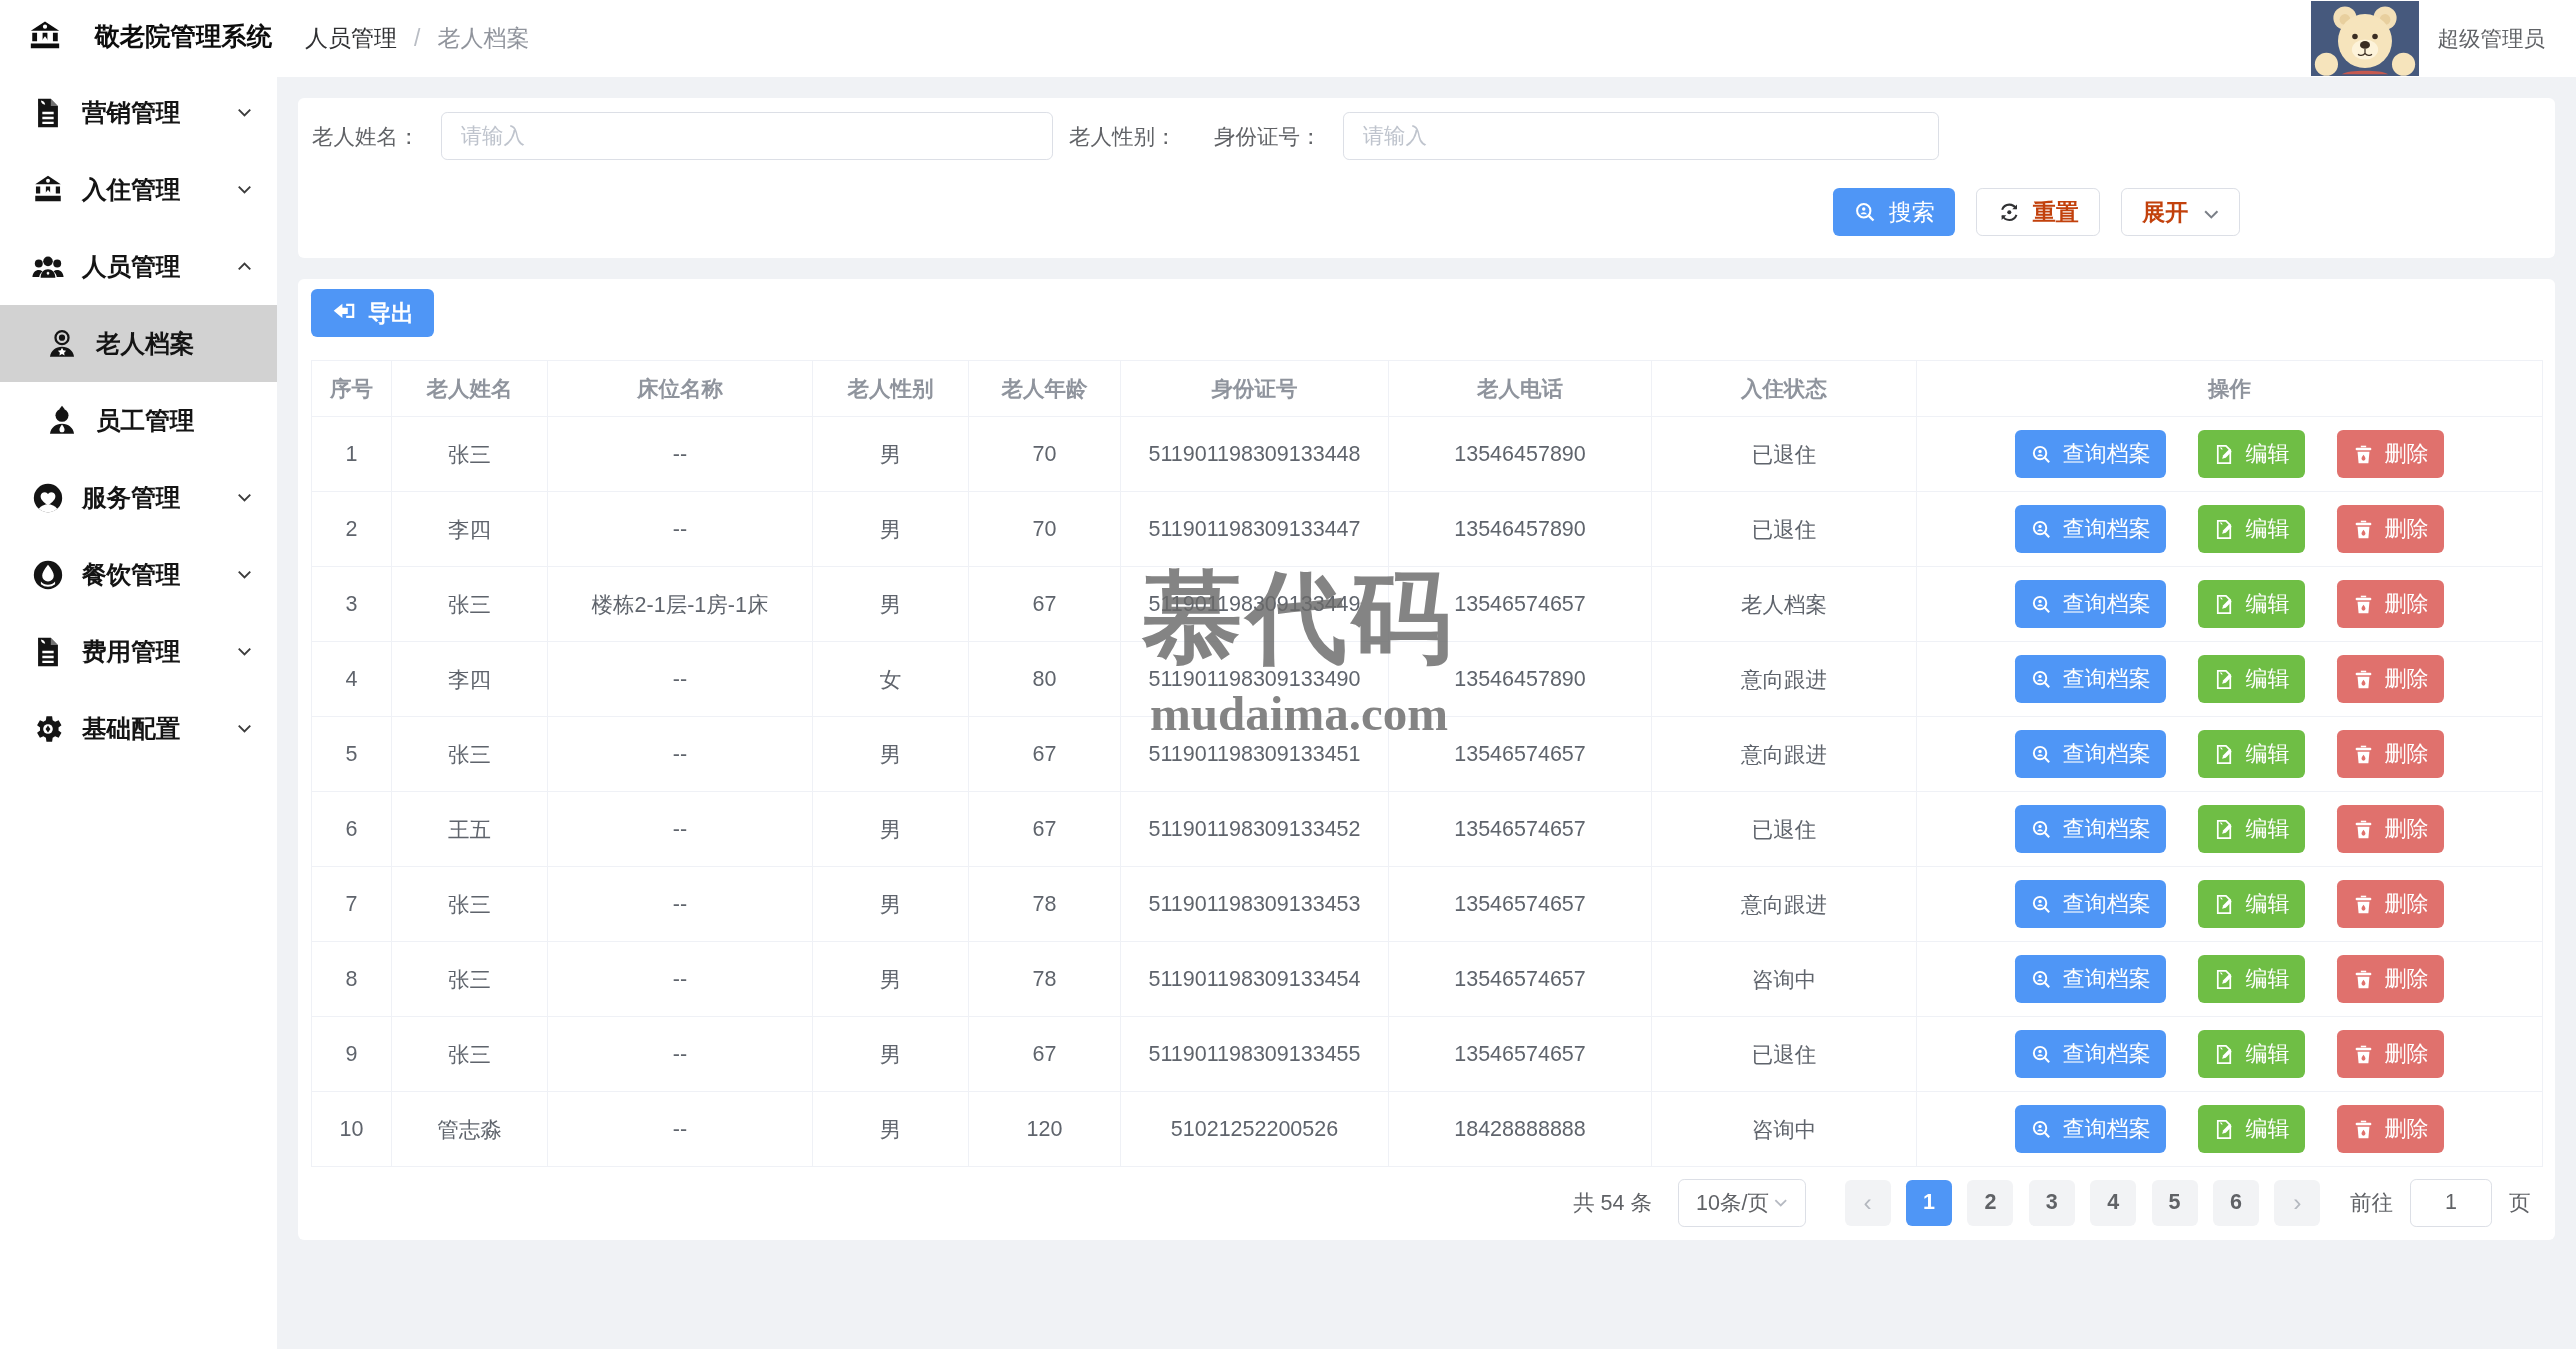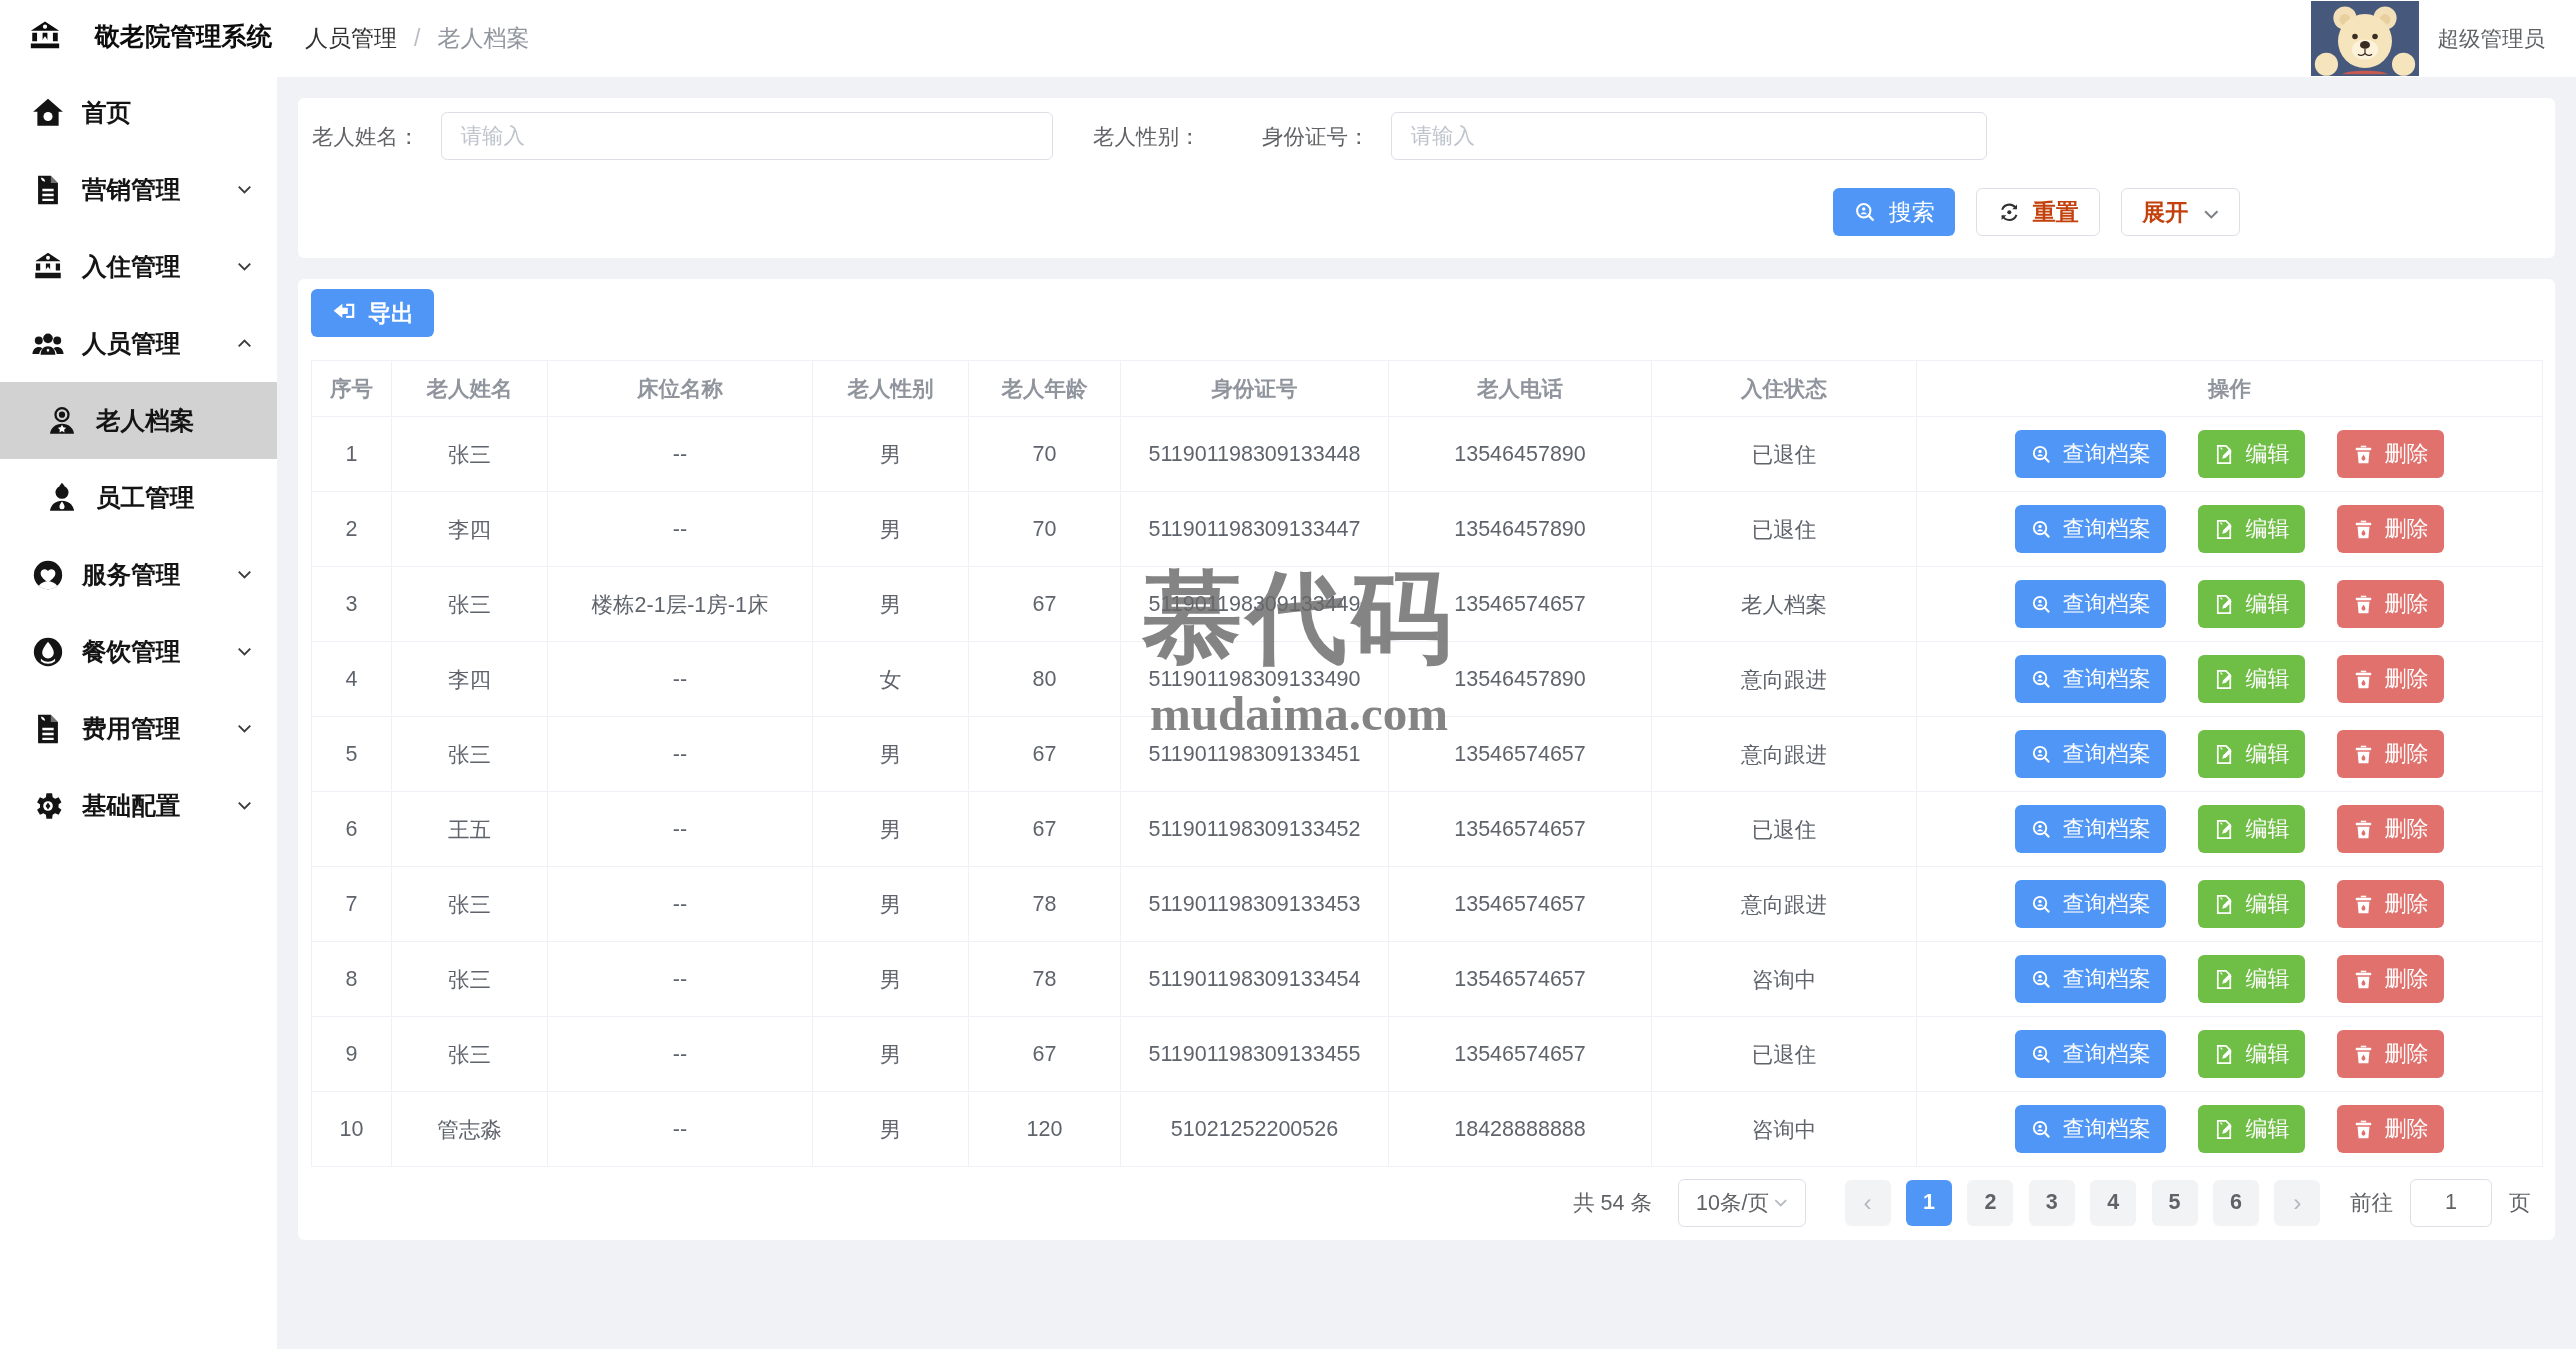--- a/index.html
+++ b/index.html
@@ -32,21 +32,21 @@
   .userbox { margin-left:auto; display:flex; align-items:center; gap:18.5px; padding-right:31px; height:77px; }
   .avatar { width:108px; height:75px; overflow:hidden; }
   .username { font-size:21.5px; color:#606266; white-space:nowrap; }
 
   
   .search-card { position:absolute; left:298px; top:98px; width:2257px; height:160px; background:#fff; border-radius:6.2px; z-index:1; }
   .table-card  { position:absolute; left:298px; top:279px; width:2257px; height:961px; background:#fff; border-radius:6.2px; padding:10px 13px 0 13px; z-index:1; }
 
   
   .form-row { display:flex; align-items:center; padding:14px 20px 0 14px; }
-  .field { display:flex; align-items:center; margin-right:40px; }
+  .field { display:flex; align-items:center; margin-right:16px; }
   .field:last-child { margin-right:0; }
   .field-label { color:#606266; margin-right:21.5px; white-space:nowrap; }
   .text-input { height:48px; border:1.5px solid #dcdfe6; border-radius:6.2px; padding:0 18.5px; font-size:21.5px; color:#606266; outline:none; font-family:inherit; }
   .text-input::placeholder { color:#bfc4cd; }
   .select-box { height:48px; border:1.5px solid #dcdfe6; border-radius:6.2px; padding:0 15.4px 0 18.5px; display:flex; align-items:center; justify-content:space-between; color:#bfc4cd; background:#fff; cursor:pointer; }
   .sel-chev { width:21.5px; height:21.5px; color:#b6bac2; }
   .btn-row { display:flex; justify-content:flex-end; align-items:center; gap:21.5px; margin-top:28px; padding-right:315px; }
   .btn { height:48px; border:none; border-radius:6.2px; display:inline-flex; align-items:center; justify-content:center; gap:10.8px; font-size:23px; font-family:inherit; cursor:pointer; white-space:nowrap; }
   .btn svg { width:24.6px; height:24.6px; }
   .btn.primary { background:#4f96f6; color:#fff; padding:0 20px; }
@@ -93,29 +93,20 @@
       <svg viewBox="0 0 24 24" fill="currentColor">
           <path d="M12 1L2 7.6h20L12 1z"></path>
           <circle cx="12" cy="4.7" r="1.5" fill="#fff"></circle>
           <path d="M3 9h3.4v6H3zM10.3 9h3.4v6h-3.4zM17.6 9H21v6h-3.4zM2 16.6h20V20H2z"></path>
           <path d="M12 11.5l3.2 4.3H8.8z" fill="#fff"></path>
         </svg>
     </span>
     <span class="logo-title">敬老院管理系统</span>
   </div>
   <nav class="menu">
-    <div class="menu-item">
-      <span class="mi-icon">
-          <svg viewBox="0 0 24 24" fill="currentColor">
-            <path d="M12 2L1.5 11.2H4.5V21h15v-9.8h3L12 2z"></path>
-            <circle cx="12" cy="14.5" r="3.2" fill="#fff"></circle>
-          </svg>
-        </span>
-      <span>首页</span>
-    </div>
     <div class="menu-item">
       <span class="mi-icon">
           <svg viewBox="0 0 24 24" fill="currentColor">
             <path d="M5 2h9l5 5v15H5z"></path>
             <path d="M14 2v5h5" fill="#fff" opacity=".4"></path>
             <g stroke="#fff" stroke-width="1.7">
               <path d="M8 12h8M8 15.5h8M8 19h8"></path>
             </g>
             <path d="M7 3.2c1.8.2 2.8 1.2 3 3-1.8-.2-2.8-1.2-3-3z" fill="#fff"></path>
           </svg>

